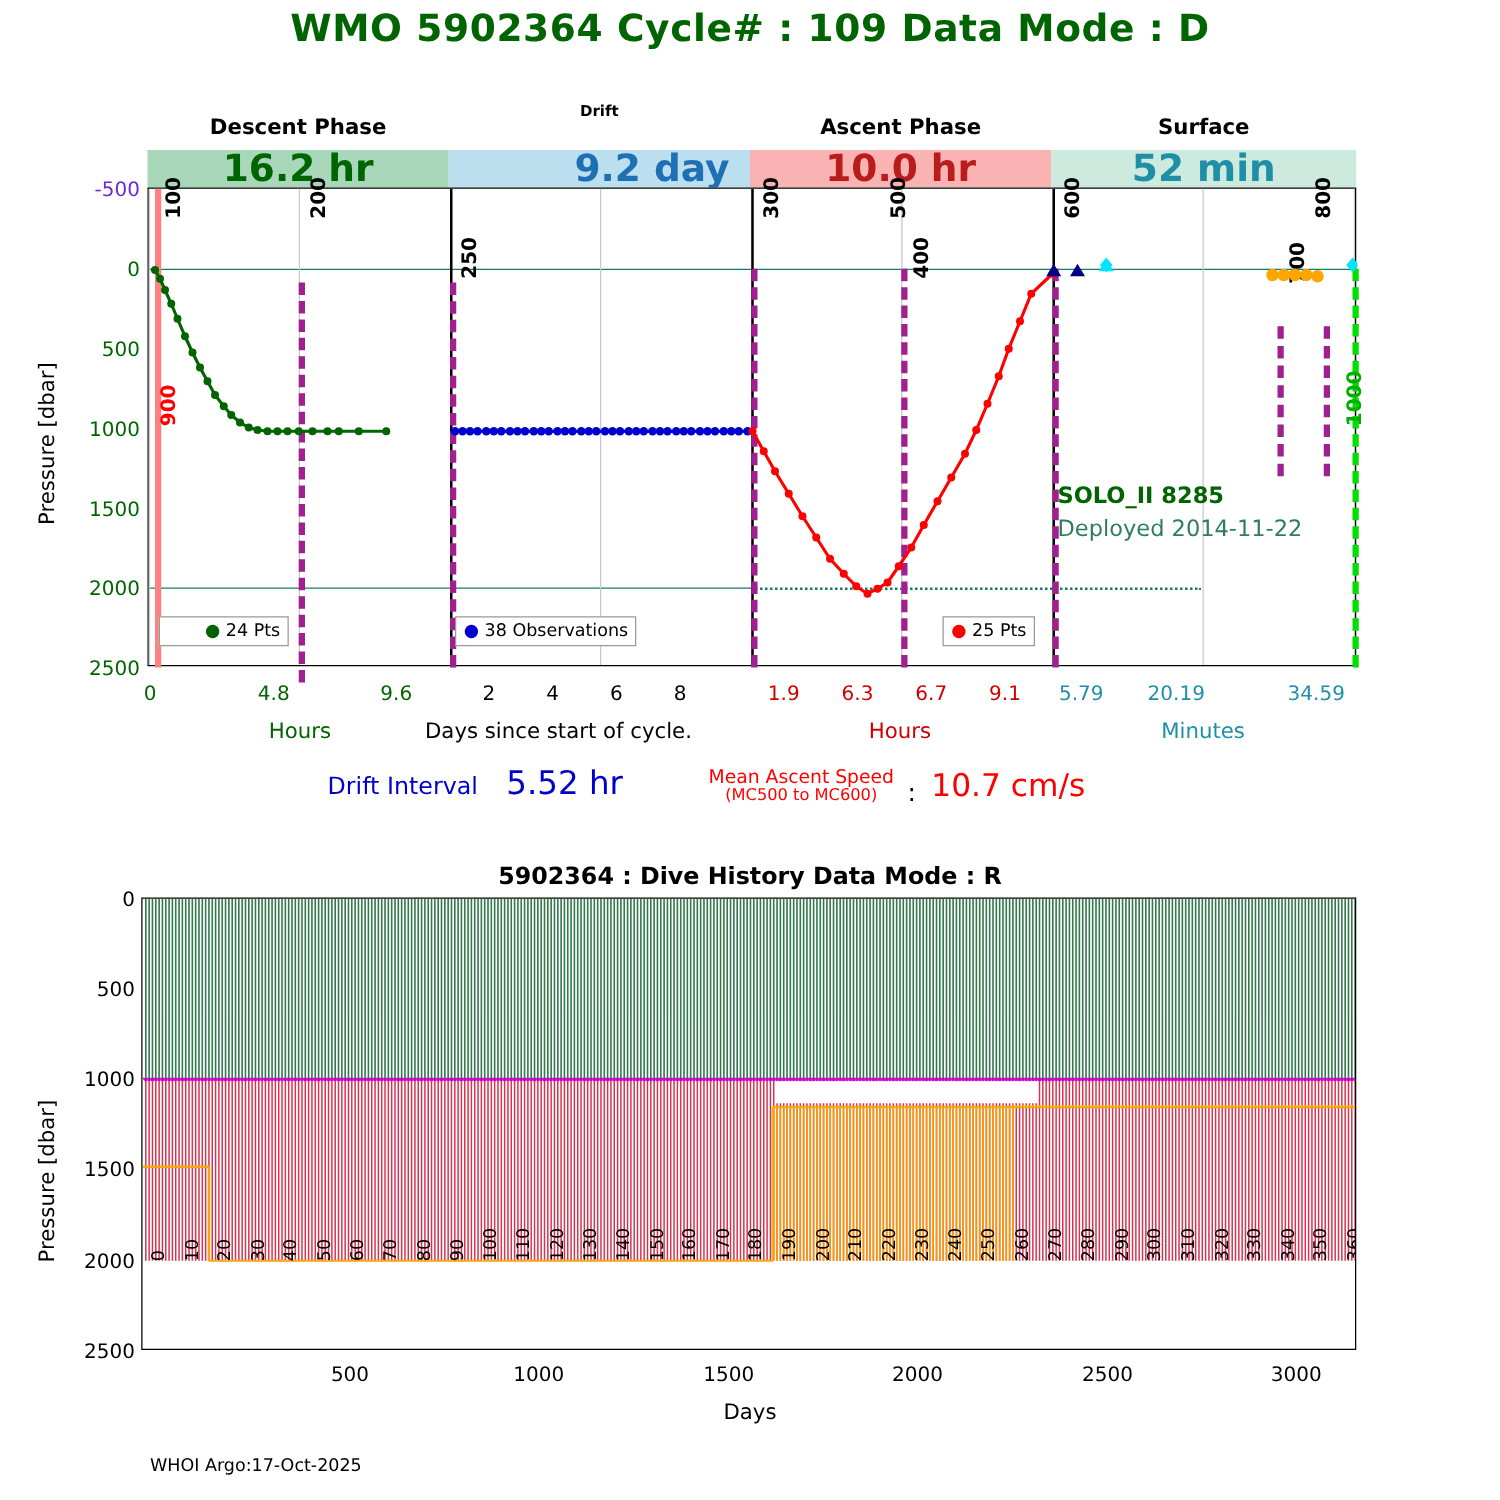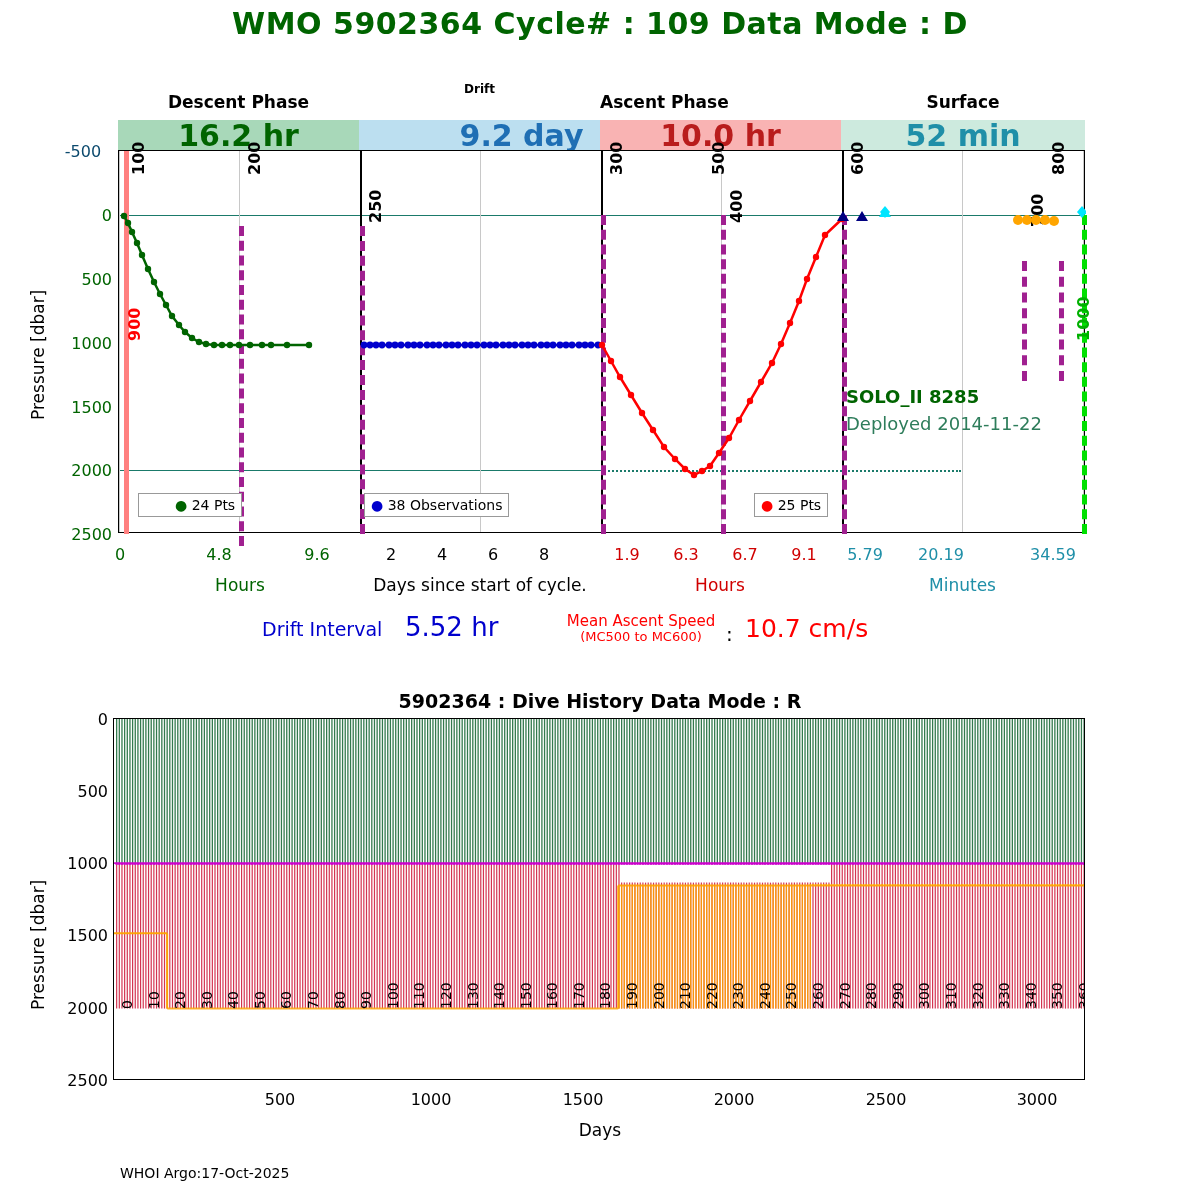--- a/index.html
+++ b/index.html
@@ -35,21 +35,21 @@
 </style>
 </head>
 <body>
 
 <div class="abs" id="main-title">WMO 5902364   Cycle# : 109   Data Mode : D</div>
 
 <div class="abs" id="ylabel-top">Pressure [dbar]</div>
 
 <div class="abs" style="left:118px;top:92px;width:241px;text-align:center;font-size:17px;font-weight:bold;">Descent Phase</div>
 <div class="abs" style="left:359px;top:82px;width:241px;text-align:center;font-size:12px;font-weight:bold;">Drift</div>
-<div class="abs" style="left:600px;top:92px;width:241px;font-size:17px;font-weight:bold;">Ascent Phase</div>
+<div class="abs" style="left:600px;top:92px;width:241px;text-align:center;font-size:17px;font-weight:bold;">Ascent Phase</div>
 <div class="abs" style="left:841px;top:92px;width:244px;text-align:center;font-size:17px;font-weight:bold;">Surface</div>
 
 <div class="abs" style="left:118px;top:120px;width:241px;height:32px;background:#a8d8b9;">
   <div class="phase-big" style="color:#006400;">16.2 hr</div>
 </div>
 <div class="abs" style="left:359px;top:120px;width:241px;height:32px;background:#bcdff0;">
   <div class="phase-big" style="color:#1f6fb4;padding-left:42px;">9.2 day</div>
 </div>
 <div class="abs" style="left:600px;top:120px;width:241px;height:32px;background:#f9b3b3;">
   <div class="phase-big" style="color:#b91c1c;">10.0 hr</div>
@@ -217,52 +217,52 @@
         <circle cx="908" cy="69" r="5"></circle>
       <circle cx="917" cy="69" r="5"></circle>
         <circle cx="926" cy="69" r="5"></circle>
       <circle cx="935" cy="70" r="5"></circle>
     </g>
   </svg>
 
   <div class="abs" style="left:727px;top:235px;font-size:18px;font-weight:bold;color:#006400;">SOLO_II 8285</div>
   <div class="abs" style="left:727px;top:262px;font-size:18px;color:#2e7d5b;">Deployed 2014-11-22</div>
 
-  <div class="legend-box" style="left:19px;top:342px;padding-left:36px;">
+  <div class="legend-box" style="left:8px;top:342px;padding-left:36px;">
     <span style="color:#006400;">●</span>
     <span>24 Pts</span>
   </div>
   <div class="legend-box" style="left:245px;top:342px;">
     <span style="color:#0000cd;">●</span>
     <span>38 Observations</span>
   </div>
   <div class="legend-box" style="left:635px;top:342px;">
     <span style="color:#ff0000;">●</span>
     <span>25 Pts</span>
   </div>
 </div>
 
-<div class="abs" style="left:54px;top:142px;width:58px;text-align:center;font-size:16px;color:#0c4a6e;">-500</div>
+<div class="abs" style="left:54px;top:142px;width:58px;text-align:right;font-size:16px;color:#6d28d9;">-500</div>
 <div class="abs" style="left:54px;top:206px;width:58px;text-align:right;font-size:16px;color:#006400;">0</div>
 <div class="abs" style="left:54px;top:270px;width:58px;text-align:right;font-size:16px;color:#006400;">500</div>
 <div class="abs" style="left:54px;top:334px;width:58px;text-align:right;font-size:16px;color:#006400;">1000</div>
 <div class="abs" style="left:54px;top:398px;width:58px;text-align:right;font-size:16px;color:#006400;">1500</div>
 <div class="abs" style="left:54px;top:461px;width:58px;text-align:right;font-size:16px;color:#006400;">2000</div>
 <div class="abs" style="left:54px;top:525px;width:58px;text-align:right;font-size:16px;color:#006400;">2500</div>
 
 <div class="abs" style="left:100px;top:545px;width:40px;text-align:center;font-size:16px;color:#006400;">0</div>
 <div class="abs" style="left:198px;top:545px;width:42px;text-align:center;font-size:16px;color:#006400;">4.8</div>
 <div class="abs" style="left:296px;top:545px;width:42px;text-align:center;font-size:16px;color:#006400;">9.6</div>
 <div class="abs" style="left:180px;top:575px;width:120px;text-align:center;font-size:17px;color:#006400;">Hours</div>
 
 <div class="abs" style="left:376px;top:545px;width:30px;text-align:center;font-size:16px;color:#000;">2</div>
 <div class="abs" style="left:427px;top:545px;width:30px;text-align:center;font-size:16px;color:#000;">4</div>
 <div class="abs" style="left:478px;top:545px;width:30px;text-align:center;font-size:16px;color:#000;">6</div>
 <div class="abs" style="left:529px;top:545px;width:30px;text-align:center;font-size:16px;color:#000;">8</div>
-<div class="abs" style="left:340px;top:575px;width:280px;text-align:center;font-size:17px;color:#000;">Days since start of cycle.</div>
+<div class="abs" style="left:340px;top:575px;width:280px;font-size:17px;color:#000;">Days since start of cycle.</div>
 
 <div class="abs" style="left:606px;top:545px;width:42px;text-align:center;font-size:16px;color:#d00000;">1.9</div>
 <div class="abs" style="left:665px;top:545px;width:42px;text-align:center;font-size:16px;color:#d00000;">6.3</div>
 <div class="abs" style="left:724px;top:545px;width:42px;text-align:center;font-size:16px;color:#d00000;">6.7</div>
 <div class="abs" style="left:783px;top:545px;width:42px;text-align:center;font-size:16px;color:#d00000;">9.1</div>
 <div class="abs" style="left:660px;top:575px;width:120px;text-align:center;font-size:17px;color:#d00000;">Hours</div>
 
 <div class="abs" style="left:835px;top:545px;width:60px;text-align:center;font-size:16px;color:#1f8fa8;">5.79</div>
 <div class="abs" style="left:910px;top:545px;width:62px;text-align:center;font-size:16px;color:#1f8fa8;">20.19</div>
 <div class="abs" style="left:1022px;top:545px;width:62px;text-align:center;font-size:16px;color:#1f8fa8;">34.59</div>

